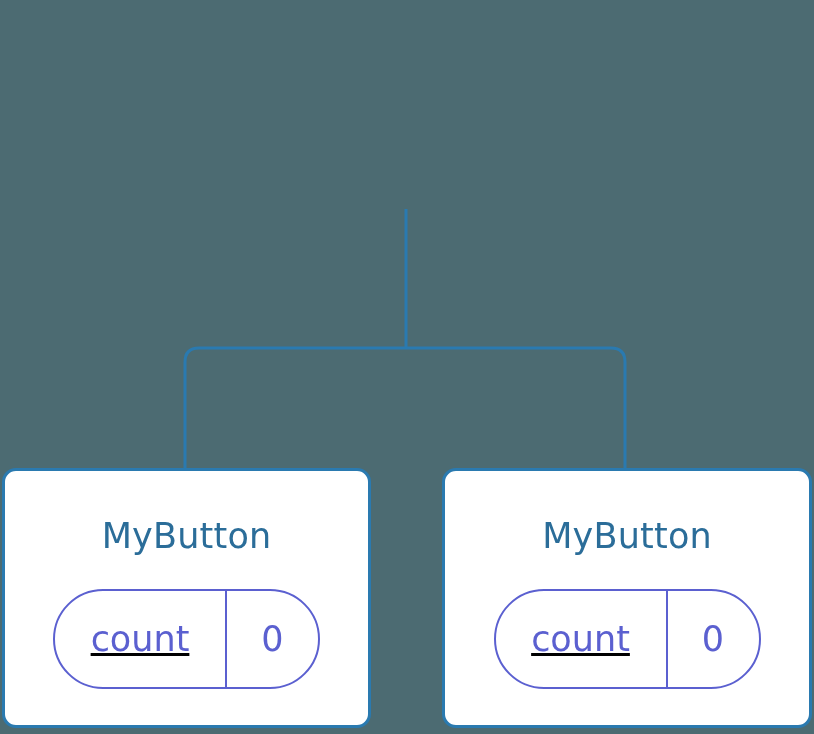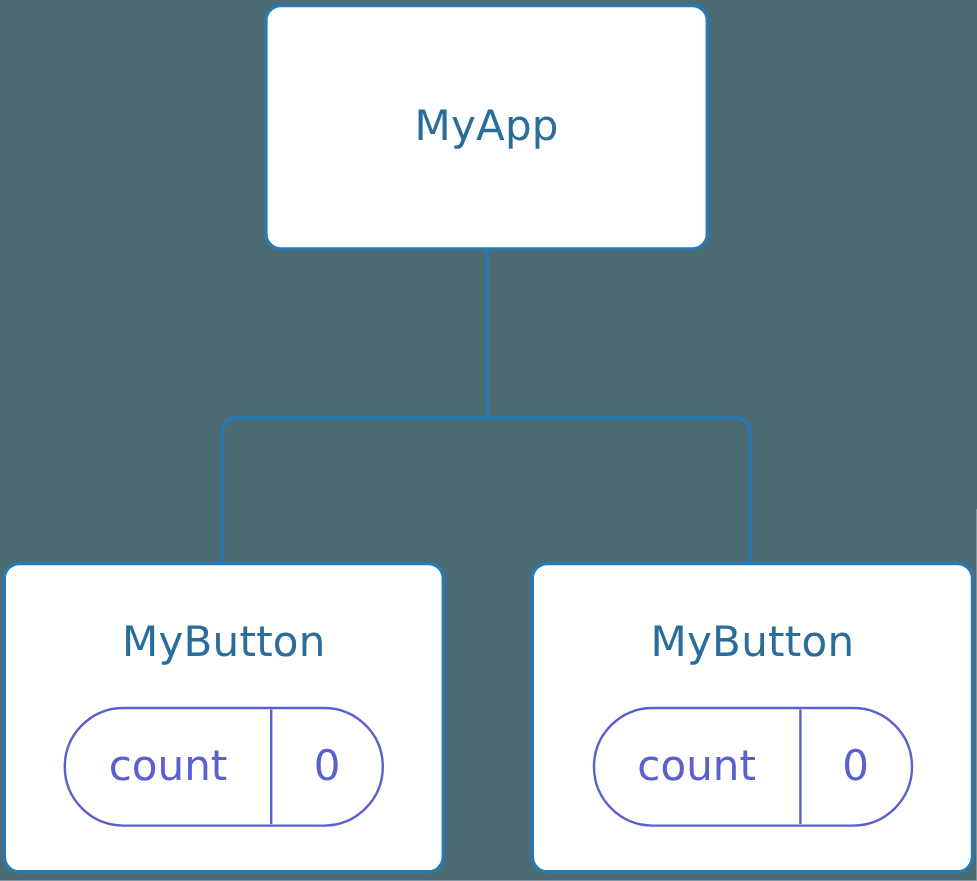--- a/index.html
+++ b/index.html
@@ -84,20 +84,21 @@
     background: #ffffff;
     overflow: hidden;
   }
   .pill-key {
     flex: 0 0 172px;
     display: flex;
     align-items: center;
     justify-content: center;
     border-right: 2px solid #5b60d0;
     box-sizing: border-box;
+    text-decoration: underline;
   }
   .pill-val {
     flex: 1 1 auto;
     display: flex;
     align-items: center;
     justify-content: center;
   }
   .pill-text {
     color: #5b60d0;
     font-size: 35px;
@@ -113,23 +114,20 @@
 
   <svg id="edges" width="814" height="734" viewBox="0 0 814 734" fill="none">
 
     <path d="M406,209 L406,348" stroke="#2a7ab0" stroke-width="3" fill="none" stroke-linecap="butt"></path>
 
     <path d="M406,348 L199,348 Q185,348 185,362 L185,470" stroke="#2a7ab0" stroke-width="3" fill="none" stroke-linecap="butt"></path>
 
     <path d="M406,348 L611,348 Q625,348 625,362 L625,470" stroke="#2a7ab0" stroke-width="3" fill="none" stroke-linecap="butt"></path>
   </svg>
 
-  <div class="node" id="node-root">
-    <span class="node-title">MyApp</span>
-  </div>
 
   <div class="node node-leaf" id="node-leaf-left">
     <span class="node-title">MyButton</span>
     <div class="pill">
       <div class="pill-key">
         <span class="pill-text">count</span>
       </div>
       <div class="pill-val">
         <span class="pill-text">0</span>
       </div>

